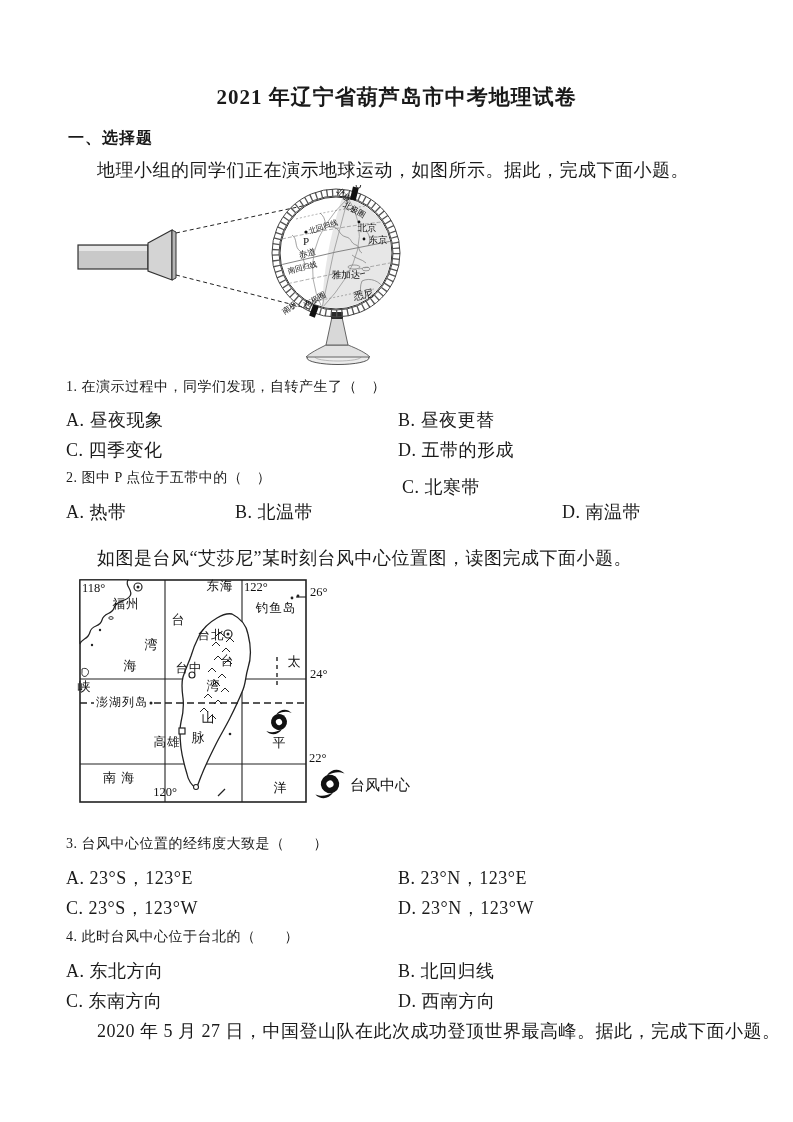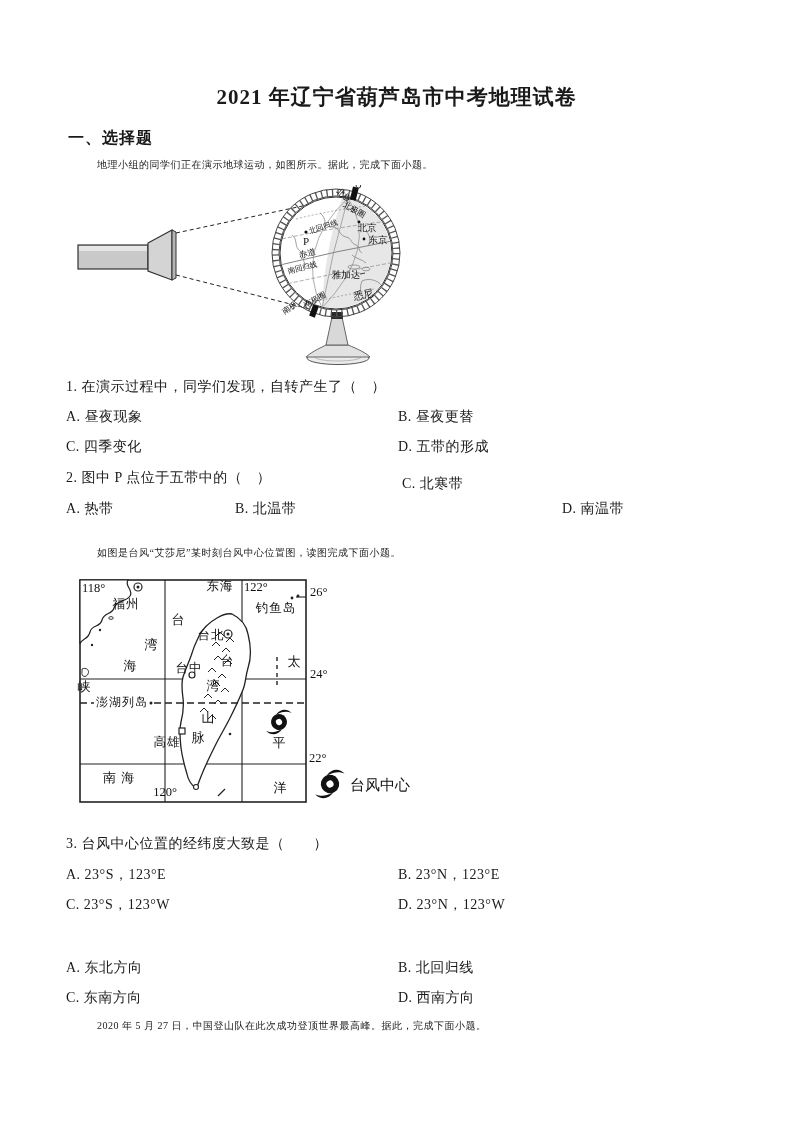--- a/index.html
+++ b/index.html
@@ -8,27 +8,27 @@
     font-family:"Liberation Serif","DejaVu Serif",serif;color:#1a1a1a;overflow:hidden;border-radius:31px;
   }
   .title{
     position:absolute;top:66px;left:0;width:100%;text-align:center;
     font-size:21px;font-weight:bold;letter-spacing:1px;margin:0;
   }
   .section{
     position:absolute;left:68px;top:111px;font-size:16px;font-weight:bold;letter-spacing:1px;font-family:Liberation Serif, serif;
   }
   .para{
-    position:absolute;left:97px;font-size:10px;letter-spacing:0.5px;margin:0;white-space:nowrap;
+    position:absolute;left:97px;font-size:18px;letter-spacing:0.5px;margin:0;white-space:nowrap;
   }
   .stem{
     position:absolute;left:66px;font-size:14px;letter-spacing:0.5px;white-space:nowrap;
   }
   .opt{
-    position:absolute;font-size:14px;letter-spacing:0.5px;white-space:nowrap;
+    position:absolute;font-size:18px;letter-spacing:0.5px;white-space:nowrap;
   }
   .figure{position:absolute;}
   .footer{
     position:absolute;top:1066px;left:0;width:100%;text-align:center;
     font-family:"Liberation Sans","DejaVu Sans",sans-serif;
     font-size:17px;color:#9a9a9a;letter-spacing:0.5px;
   }
   svg text{font-family:"Liberation Serif","DejaVu Serif",serif;fill:#111;}
 </style>
 </head>
@@ -265,20 +265,21 @@
       </g>
     </svg>
   </div>
 
   <div class="stem" style="top:818px">3. 台风中心位置的经纬度大致是（　　）</div>
   <span class="opt" style="top:849px;left:66px">A. 23°S，123°E</span>
   <span class="opt" style="top:849px;left:398px">B. 23°N，123°E</span>
   <span class="opt" style="top:879px;left:66px">C. 23°S，123°W</span>
   <span class="opt" style="top:879px;left:398px">D. 23°N，123°W</span>
 
+  <div class="stem" style="top:911px">4. 此时台风中心位于台北的（　　）</div>
   <span class="opt" style="top:942px;left:66px">A. 东北方向</span>
   <span class="opt" style="top:942px;left:398px">B. 北回归线</span>
   <span class="opt" style="top:972px;left:66px">C. 东南方向</span>
   <span class="opt" style="top:972px;left:398px">D. 西南方向</span>
 
   <p class="para" style="top:1002px">2020 年 5 月 27 日，中国登山队在此次成功登顶世界最高峰。据此，完成下面小题。</p>
 
 </div>
 
 </body></html>

